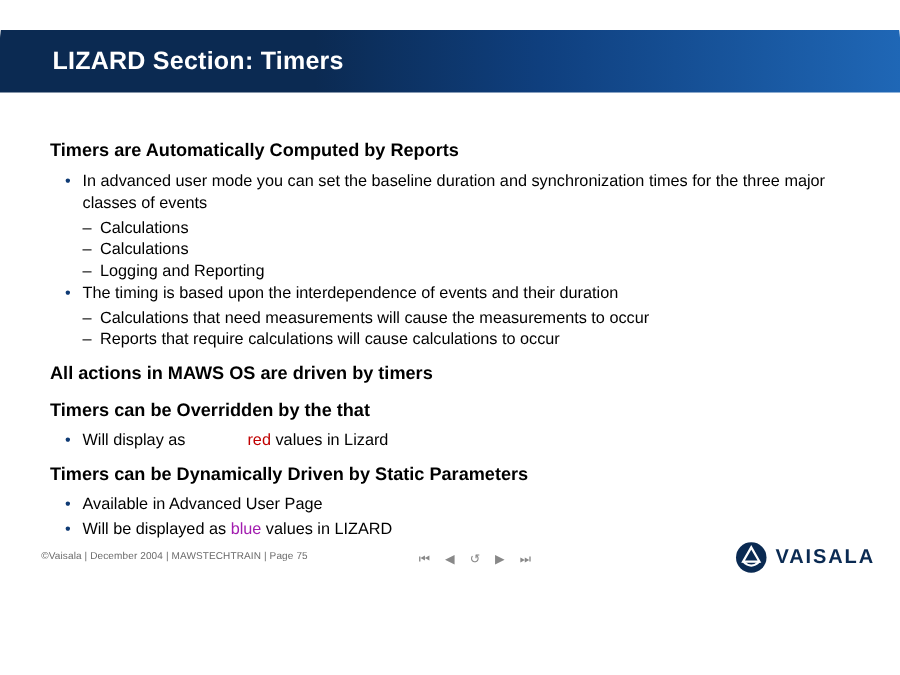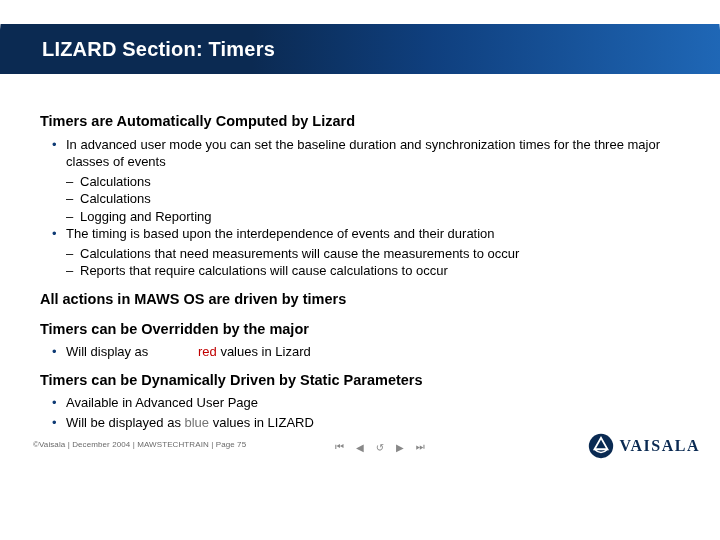--- a/index.html
+++ b/index.html
@@ -14,58 +14,58 @@
   .title-band .title { color: #fff; font-size: 20px; font-weight: bold; letter-spacing: 0.2px; }
   .content { position: absolute; left: 40px; right: 30px; top: 112px; font-size: 13px; line-height: 1.35; }
   .sec-head { font-weight: bold; font-size: 14.5px; margin-top: 10px; margin-bottom: 4px; }
   .sec-head.first { margin-top: 0; }
   ul.b1 { list-style: none; padding-left: 26px; }
   ul.b1 > li::before { content: "•"; color: #0e3a74; display: inline-block; width: 14px; margin-left: -14px; font-size: 13px; }
   ul.b1 > li { margin-bottom: 2px; }
   ul.d1 { list-style: none; padding-left: 40px; }
   ul.d1 > li::before { content: "–"; display: inline-block; width: 14px; margin-left: -14px; }
   .txt-red { color: #c00000; margin-left: 46px; }
-  .txt-blue { color: #737373; }
+  .txt-blue { color: #a21caf; }
   .footer { position: absolute; left: 33px; bottom: 22px; font-size: 8px; color: #6a6a6a; letter-spacing: 0.1px; }
   .navbar { position: absolute; left: 335px; bottom: 18px; color: #888; font-size: 10px; display: flex; gap: 12px; align-items: center; }
   .navbar span { display: inline-block; }
   .logo { position: absolute; right: 20px; bottom: 12px; display: flex; align-items: center; gap: 6px; }
   .logo-mark { width: 26px; height: 26px; }
-  .logo-text { font-weight: bold; letter-spacing: 1.5px; color: #0a2a52; font-size: 16px; font-family: Liberation Serif, serif; }
+  .logo-text { font-weight: bold; letter-spacing: 1.5px; color: #0a2a52; font-size: 16px; }
 </style>
 </head>
 <body>
 
 <div class="slide">
   <div class="title-band">
     <div class="title">LIZARD Section: Timers</div>
   </div>
 
   <div class="content">
 
-    <div class="sec-head first">Timers are Automatically Computed by Lizard</div>
+    <div class="sec-head first">Timers are Automatically Computed by Reports</div>
     <ul class="b1">
       <li>In advanced user mode you can set the baseline duration and synchronization times for the three major classes of events</li>
     </ul>
     <ul class="d1">
       <li>Calculations</li>
       <li>Calculations</li>
       <li>Logging and Reporting</li>
     </ul>
     <ul class="b1">
       <li>The timing is based upon the interdependence of events and their duration</li>
     </ul>
     <ul class="d1">
       <li>Calculations that need measurements will cause the measurements to occur</li>
       <li>Reports that require calculations will cause calculations to occur</li>
     </ul>
 
     <div class="sec-head">All actions in MAWS OS are driven by timers</div>
 
-    <div class="sec-head">Timers can be Overridden by the major</div>
+    <div class="sec-head">Timers can be Overridden by the that</div>
     <ul class="b1">
       <li><span>Will display as </span><span class="txt-red">red</span><span> values in Lizard</span></li>
     </ul>
 
     <div class="sec-head">Timers can be Dynamically Driven by Static Parameters</div>
     <ul class="b1">
       <li>Available in Advanced User Page</li>
       <li><span>Will be displayed as </span><span class="txt-blue">blue</span><span> values in LIZARD</span></li>
     </ul>
 

